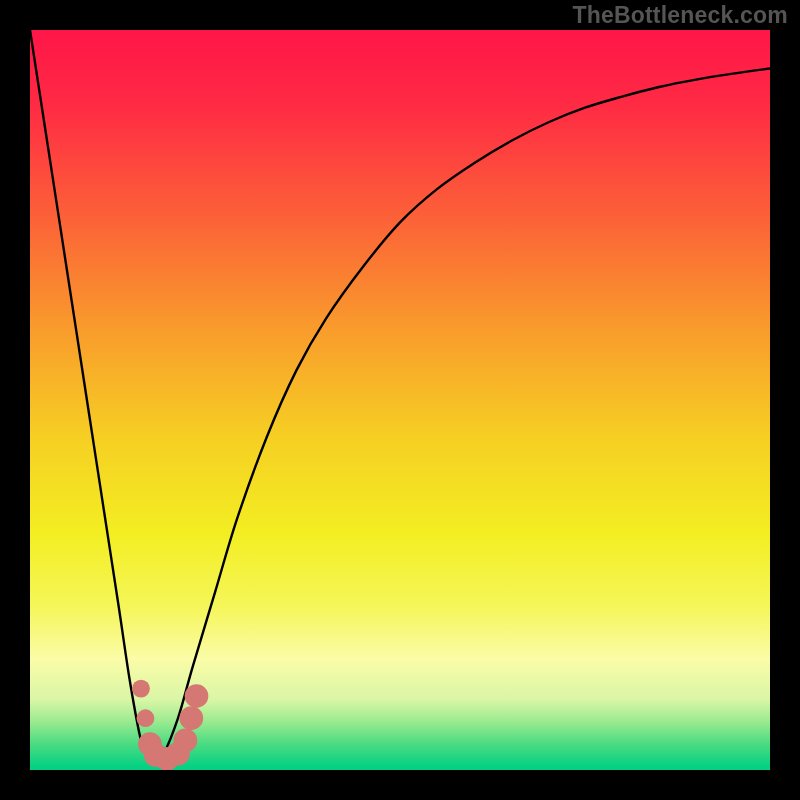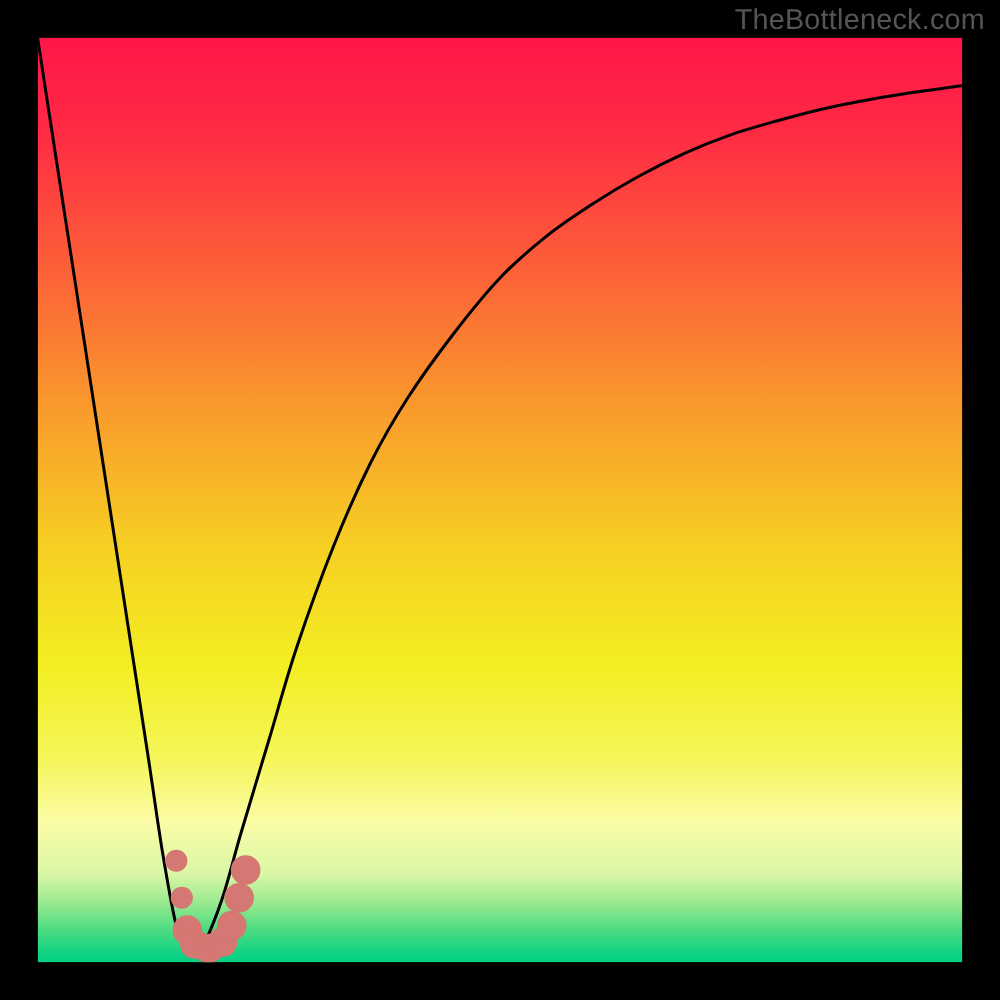--- a/index.html
+++ b/index.html
@@ -18,21 +18,21 @@
     width: 800px;
     height: 800px;
     background: #000;
   }
   .watermark {
     position: absolute;
     top: 2px;
     right: 12px;
     color: #555555;
     font-size: 23px;
-    font-weight: 400;
+    font-weight: 700;
     letter-spacing: 0.2px;
   }
   .plot-area {
     position: absolute;
     left: 30px;
     top: 30px;
     width: 740px;
     height: 740px;
     overflow: hidden;
   }

